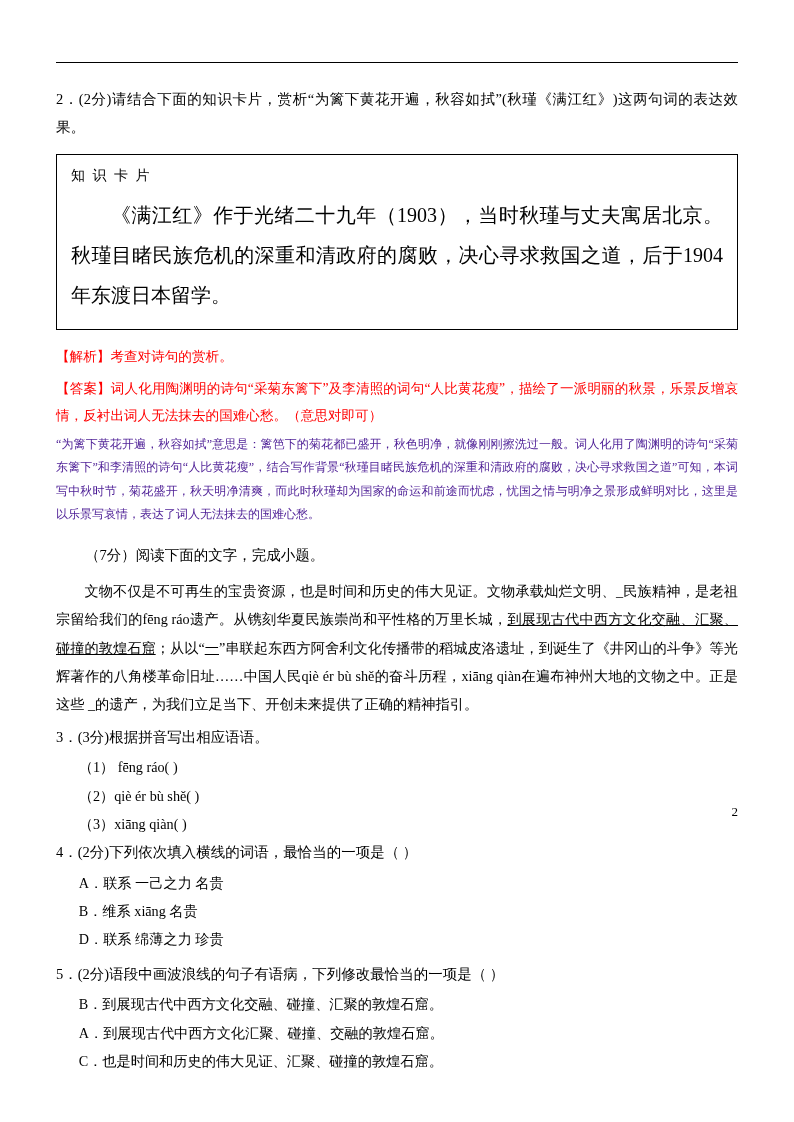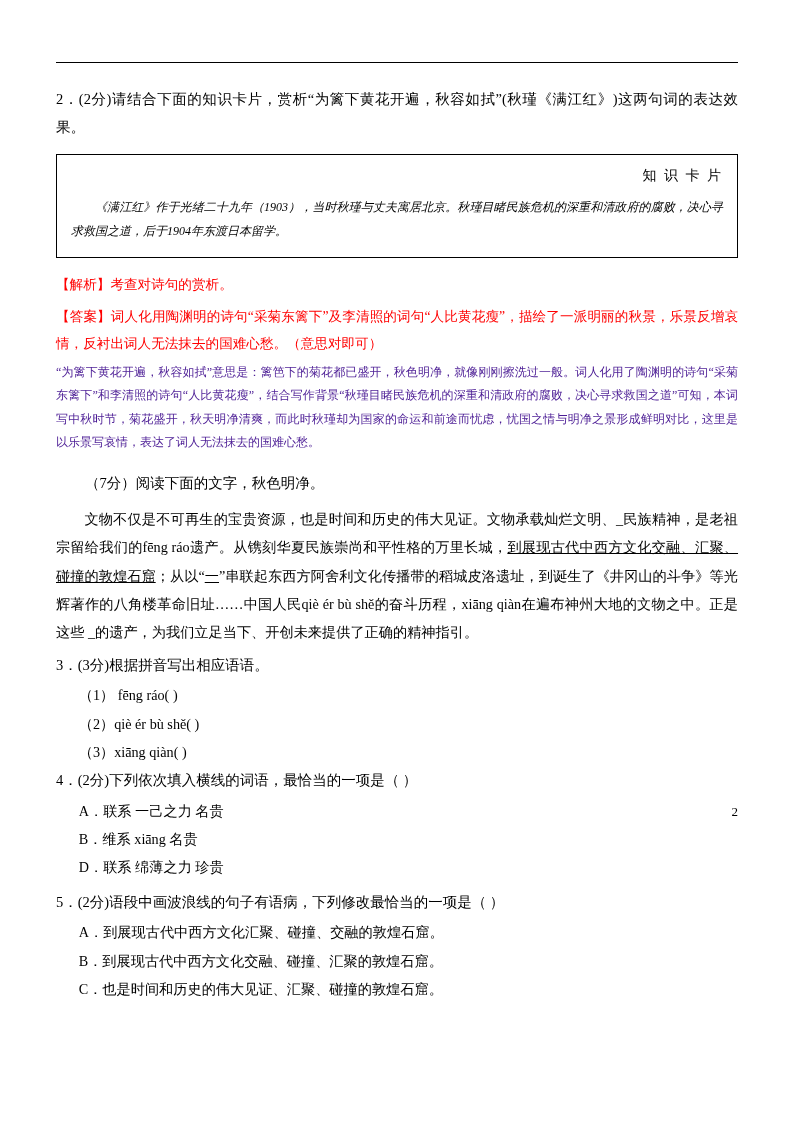--- a/index.html
+++ b/index.html
@@ -32,31 +32,30 @@
     margin: 0 0 2px 0;
     text-align: justify;
   }
   .indent2 { text-indent: 2em; }
   .card {
     border: 1.2px solid #000;
     margin: 12px 0 14px 0;
     padding: 12px 14px 14px 14px;
   }
   .card-title {
-    text-align: right;
+    text-align: left;
     font-size: 14px;
     letter-spacing: 2px;
     margin-bottom: 10px;
   }
   .card-body {
-    font-size: 12px;
+    font-size: 20px;
     line-height: 2.0;
     text-indent: 2em;
     text-align: justify;
-    font-style: italic;
   }
   .ans {
     color: #ff0000;
     font-size: 13.6px;
     line-height: 1.95;
     margin: 6px 0 0 0;
     text-align: justify;
   }
   .ans-block {
     color: #4c1d95;
@@ -119,21 +118,21 @@
   </p>
 
   <p class="ans">
     <span>【答案】</span><span>词人化用陶渊明的诗句“采菊东篱下”及李清照的词句“人比黄花瘦”，描绘了一派明丽的秋景，乐景反增哀情，反衬出词人无法抹去的国难心愁。（意思对即可）</span>
   </p>
 
   <p class="ans-block">“为篱下黄花开遍，秋容如拭”意思是：篱笆下的菊花都已盛开，秋色明净，就像刚刚擦洗过一般。词人化用了陶渊明的诗句“采菊东篱下”和李清照的诗句“人比黄花瘦”，结合写作背景“秋瑾目睹民族危机的深重和清政府的腐败，决心寻求救国之道”可知，本词写中秋时节，菊花盛开，秋天明净清爽，而此时秋瑾却为国家的命运和前途而忧虑，忧国之情与明净之景形成鲜明对比，这里是以乐景写哀情，表达了词人无法抹去的国难心愁。</p>
 
   <div class="gap"></div>
 
-  <p class="q indent2">（7分）阅读下面的文字，秋色明净。</p>
+  <p class="q indent2">（7分）阅读下面的文字，完成小题。</p>
 
   <div class="passage">
     <span class="ind"><span>文物不仅是不可再生的宝贵资源，也是时间和历史的伟大见证。文物承载灿烂文明、_民族精神，是老祖宗留给我们的</span><span class="pinyin">fēng ráo</span><span>遗产。从镌刻华夏民族崇尚和平性格的万里长城，</span><span class="u">到展现古代中西方文化交融、汇聚、碰撞的敦煌石窟</span><span>；从以“</span><span class="u">一</span><span>”串联起东西方阿舍利文化传播带的稻城皮洛遗址，到诞生了《井冈山的斗争》等光辉著作的八角楼革命旧址……中国人民</span><span class="pinyin">qiè ér bù shě</span><span>的奋斗历程，</span><span class="pinyin">xiāng qiàn</span><span>在遍布神州大地的文物之中。正是这些 _的遗产，为我们立足当下、开创未来提供了正确的精神指引。</span></span>
   </div>
 
   <p class="q">3．(3分)根据拼音写出相应语语。</p>
   <div class="opt-row">
     <span class="a">（1） fēng ráo(          )</span>
     <span class="a">（2）qiè ér bù shě(          )</span>
     <span class="b">（3）xiāng qiàn(          )</span>
@@ -144,18 +143,18 @@
     <span class="a">A．联系 一己之力 名贵</span>
     <span class="b">B．维系 xiāng 名贵</span>
   </div>
   <div class="opt-row">
     <span class="b">D．联系 绵薄之力 珍贵</span>
   </div>
 
   <div class="gap"></div>
 
   <p class="q">5．(2分)语段中画波浪线的句子有语病，下列修改最恰当的一项是（   ）</p>
+  <div class="opt-line">B．到展现古代中西方文化交融、碰撞、汇聚的敦煌石窟。</div>
   <div class="opt-line">A．到展现古代中西方文化汇聚、碰撞、交融的敦煌石窟。</div>
-  <div class="opt-line">B．到展现古代中西方文化交融、碰撞、汇聚的敦煌石窟。</div>
   <div class="opt-line">C．也是时间和历史的伟大见证、汇聚、碰撞的敦煌石窟。</div>
 
   <div class="pagenum">2</div>
 </div>
 
 </body></html>

